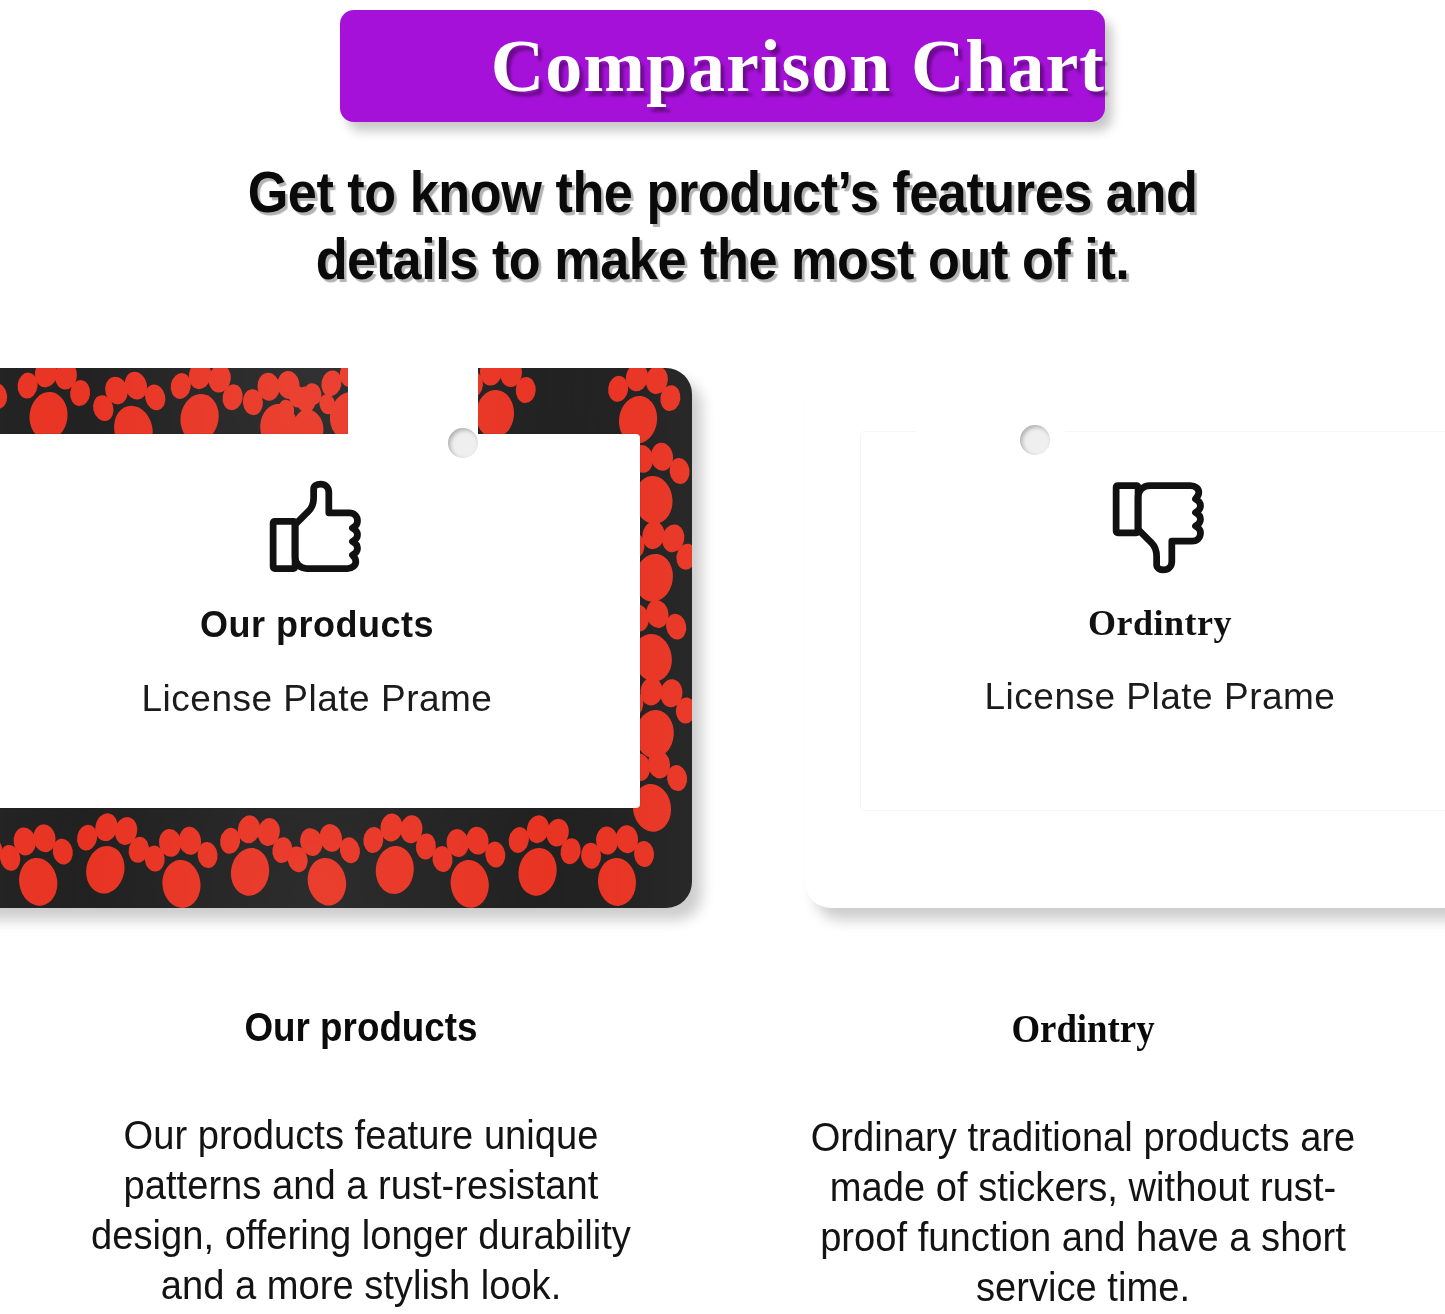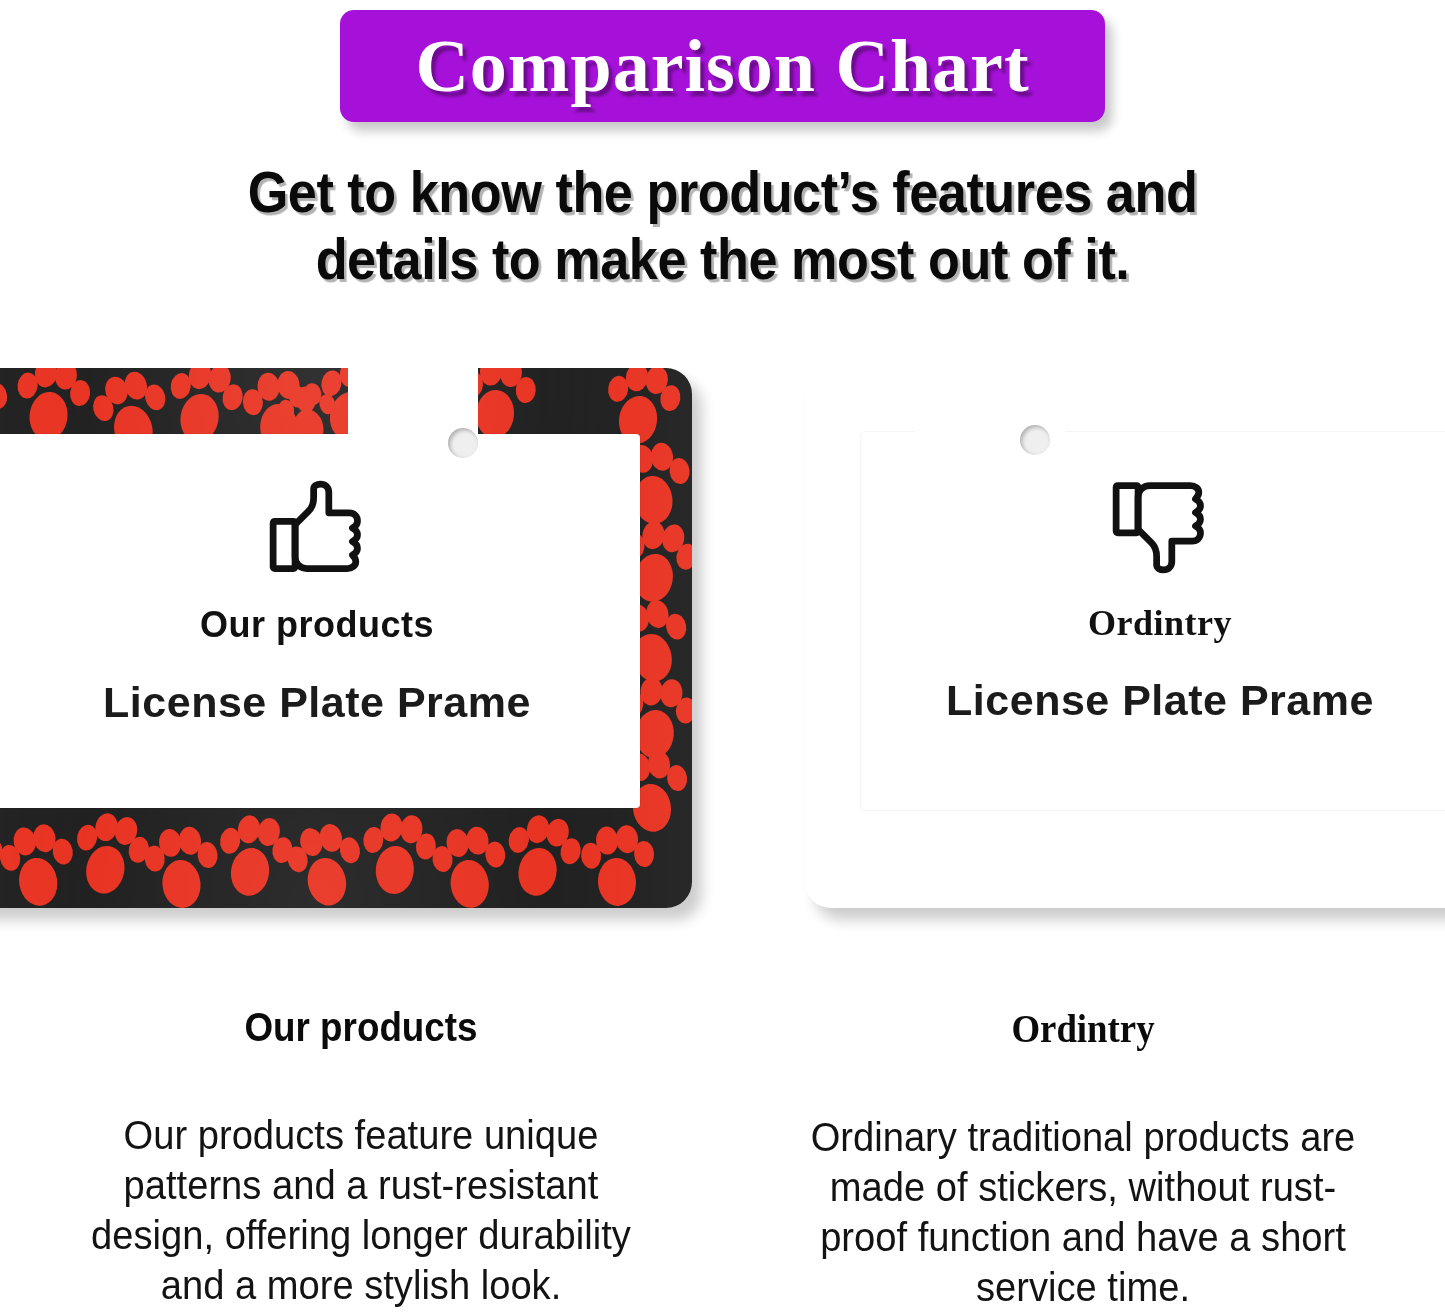--- a/index.html
+++ b/index.html
@@ -13,21 +13,21 @@
 
   
   .banner-wrap{
     position:absolute; left:0; top:10px; width:1445px;
     display:flex; justify-content:center;
   }
   .banner{
     width:765px; height:112px;
     background:#a511d8;
     border-radius:14px;
-    display:flex; align-items:center; justify-content:center;
+    display:flex; align-items:center; justify-content:flex-end;
     box-shadow:7px 9px 11px rgba(0,0,0,0.22);
   }
   .banner-title{
     font-family:"Liberation Serif", serif;
     font-weight:bold;
     font-size:74px;
     color:#ffffff;
     letter-spacing:1px;
     text-shadow:4px 5px 3px rgba(0,0,0,0.35);
     line-height:1;
@@ -145,22 +145,22 @@
   .thumb-icon{ width:108px;height:108px; display:block; }
   .plate-title{
     margin-top:22px;
     font-size:36px; color:#111;
   }
   .plate-title.sans{ font-family:"Liberation Sans", sans-serif; font-weight:bold; letter-spacing:0.5px;}
   .plate-title.serif{ font-family:"Liberation Serif", serif; font-weight:bold; letter-spacing:0.5px;}
   .plate-sub{
     margin-top:32px;
     font-family:"Liberation Sans", sans-serif;
-    font-weight:700;
-    font-size:43px;
+    font-weight:400;
+    font-size:37px;
     color:#1b1b1b;
     letter-spacing:0.5px;
   }
 
   
   .bottom{
     position:absolute; left:0; top:985px; width:1445px; height:330px;
     display:flex;
   }
   .col{ width:722px; text-align:center; }

